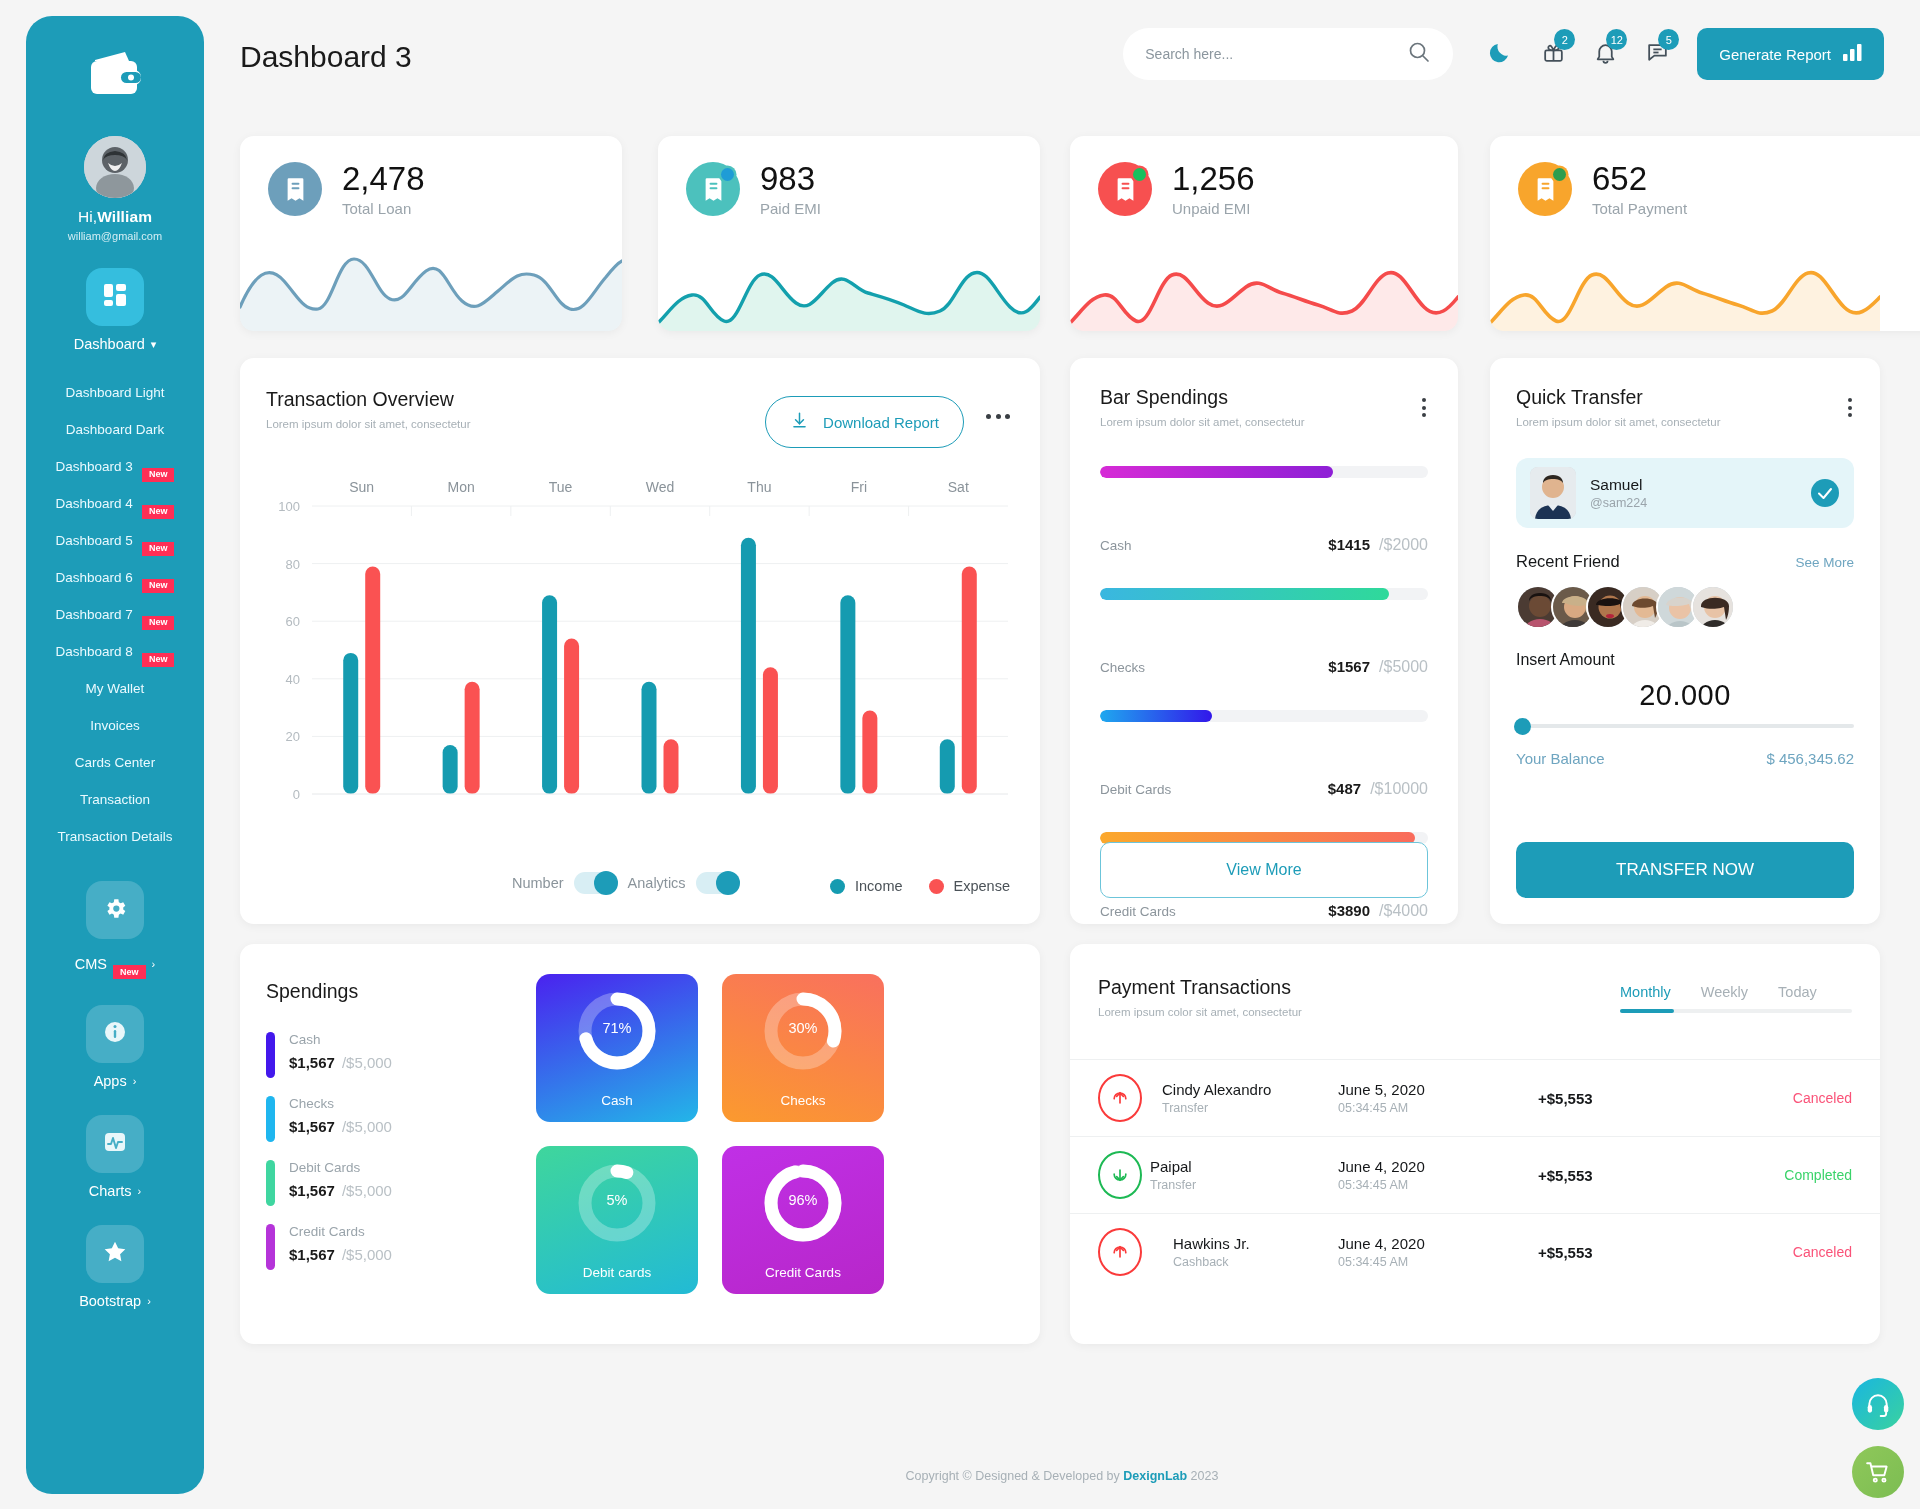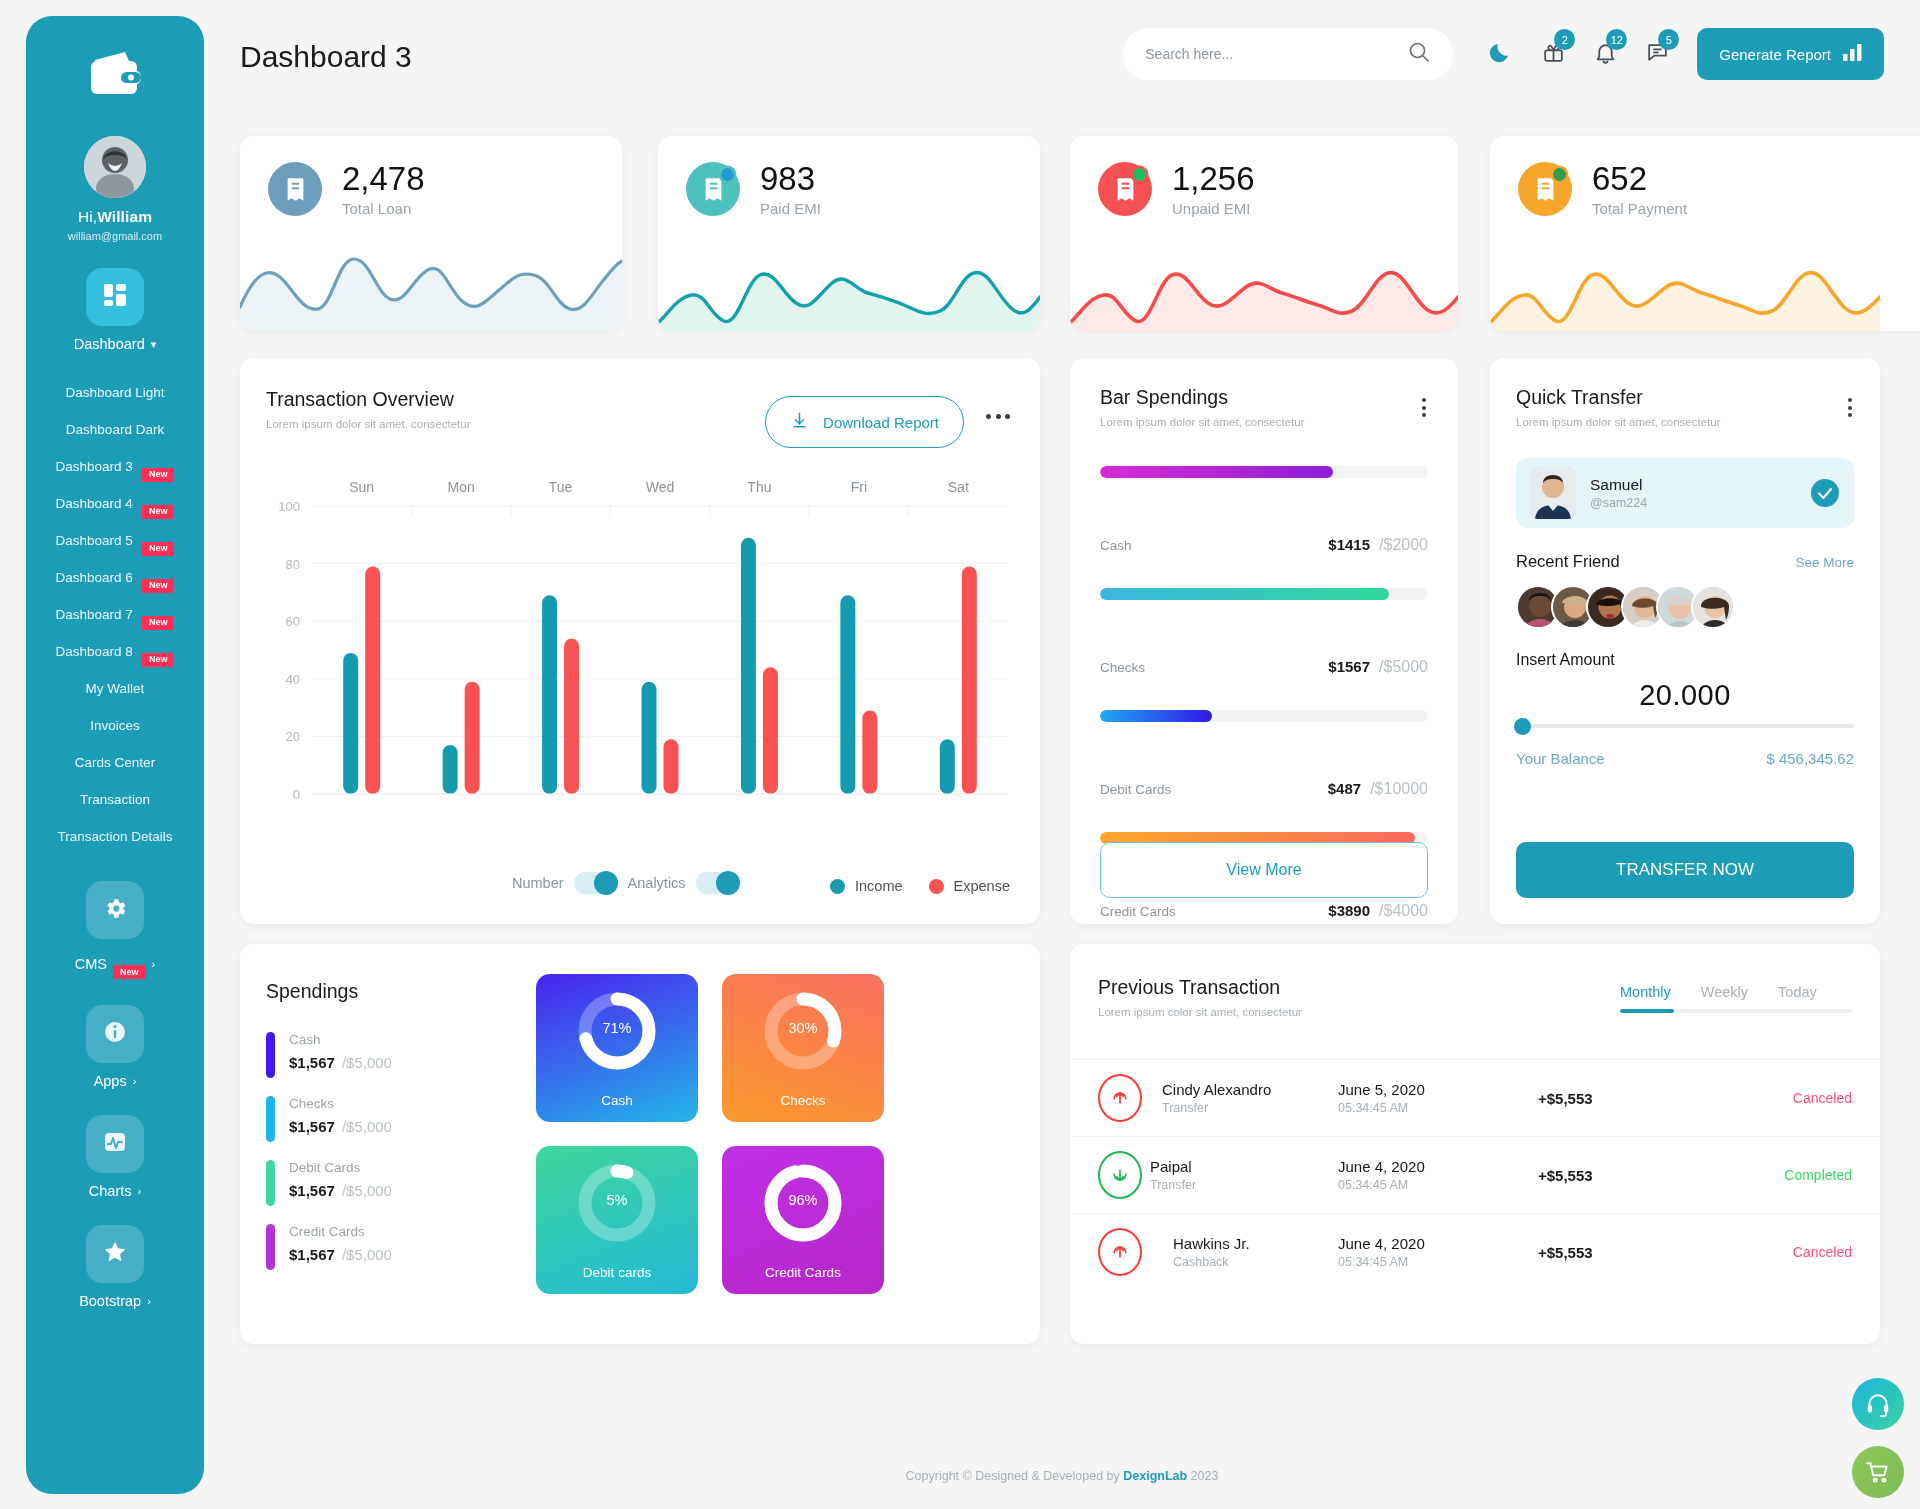--- a/index.html
+++ b/index.html
@@ -799,21 +799,21 @@
           <circle class="donut-arc" cx="43" cy="43" r="32" fill="none" stroke="#fff" stroke-width="13" stroke-linecap="round" transform="rotate(-90 43 43)" stroke-dasharray="193.01945263655688 201.06192982974676"></circle>
         </svg>
         <div class="donut-pct">96%</div>
         <div class="donut-lab">Credit Cards</div>
       </div>
     </div>
   </section>
 
   <section class="card" id="prev-transactions">
     <div style="position:absolute;left:28px;top:32px">
-      <div class="p-title">Previous Transaction</div>
+      <div class="p-title">Payment Transactions</div>
       <div class="p-sub">Lorem ipsum color sit amet, consectetur</div>
     </div>
     <div class="tabs">
       <div class="tabs-row">
         <span class="tab active">Monthly</span>
         <span class="tab">Weekly</span>
         <span class="tab">Today</span>
       </div>
       <div class="tabs-line" style="width:232px">
           <i></i>

